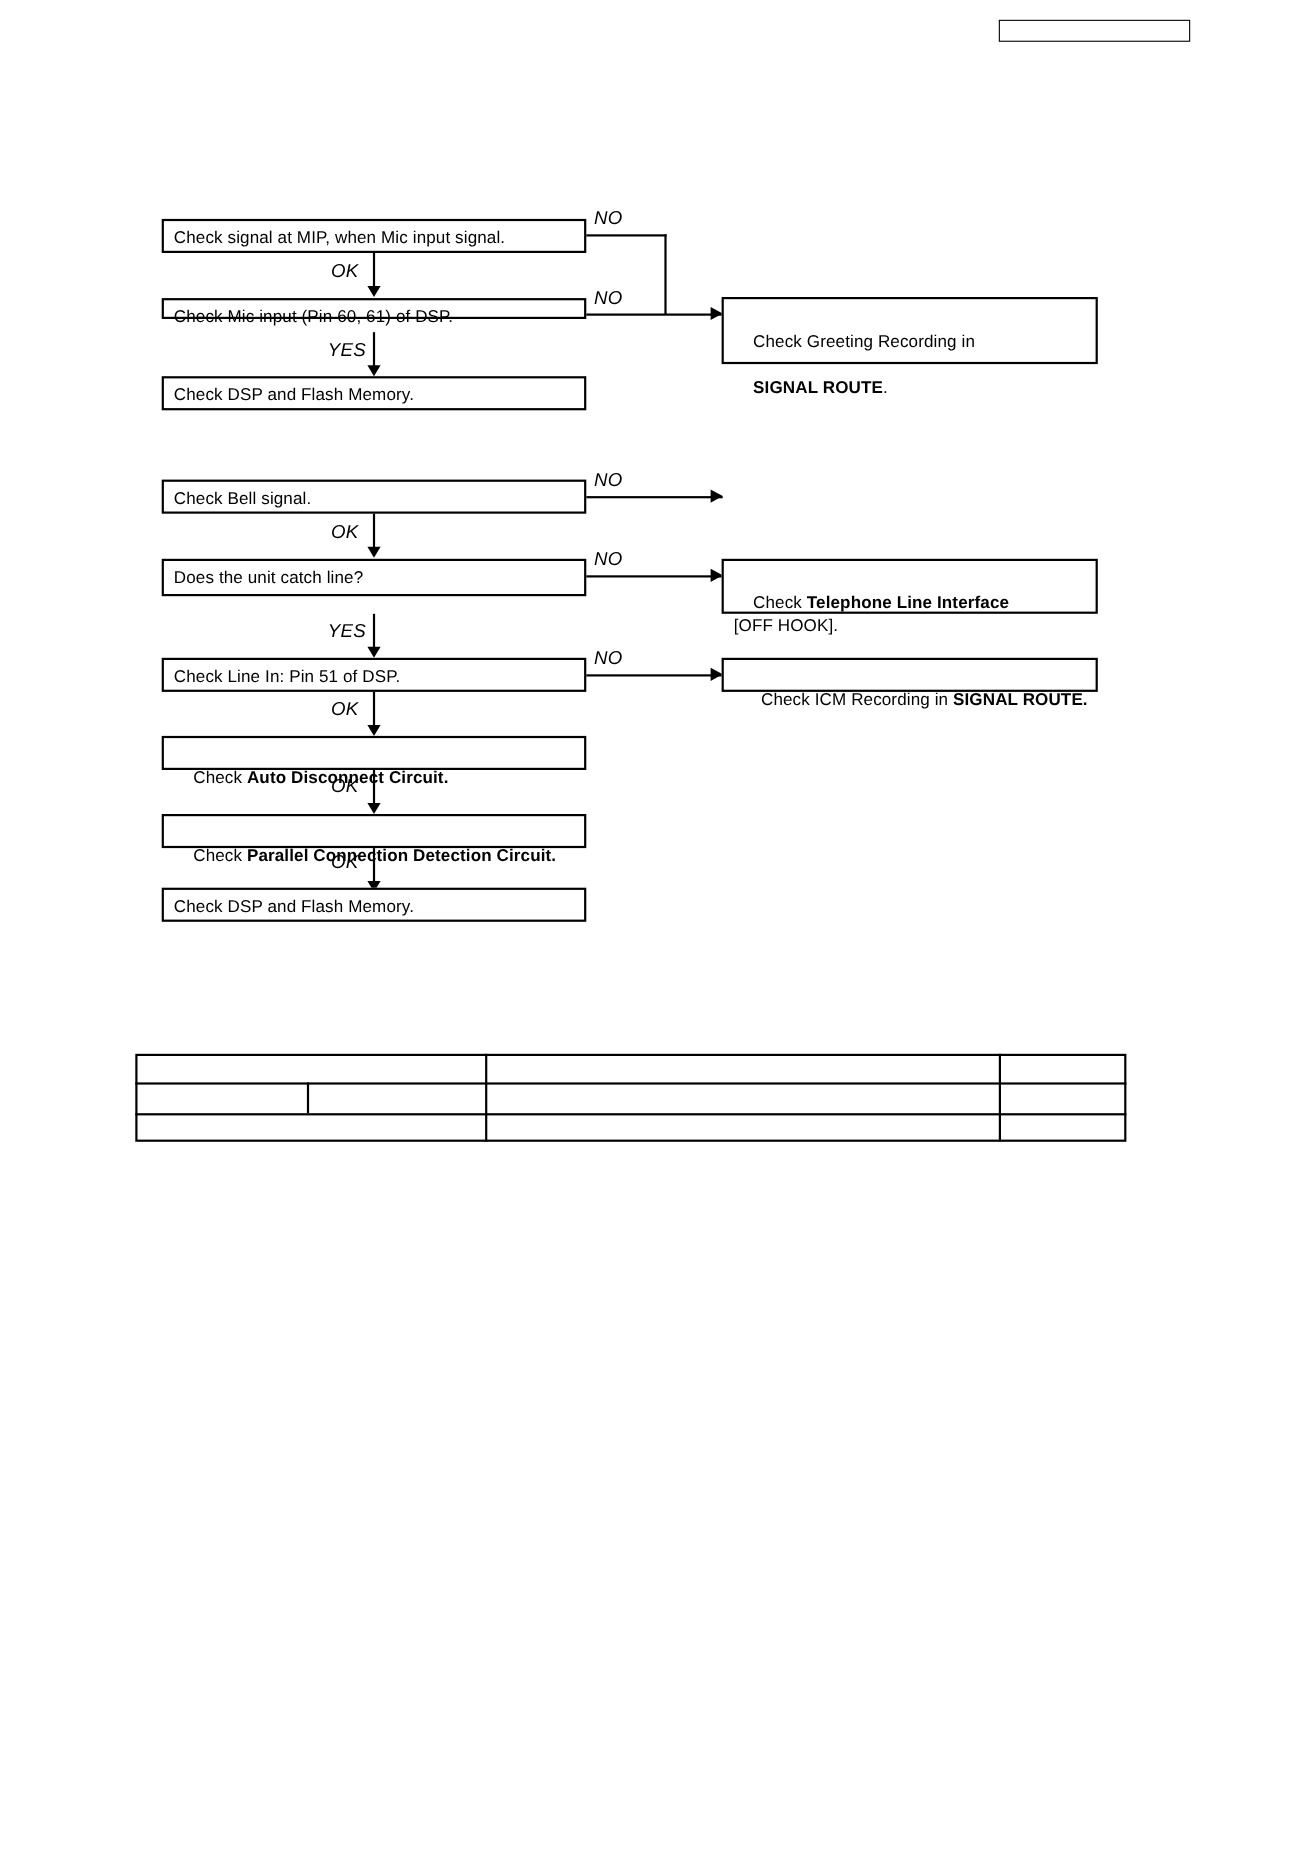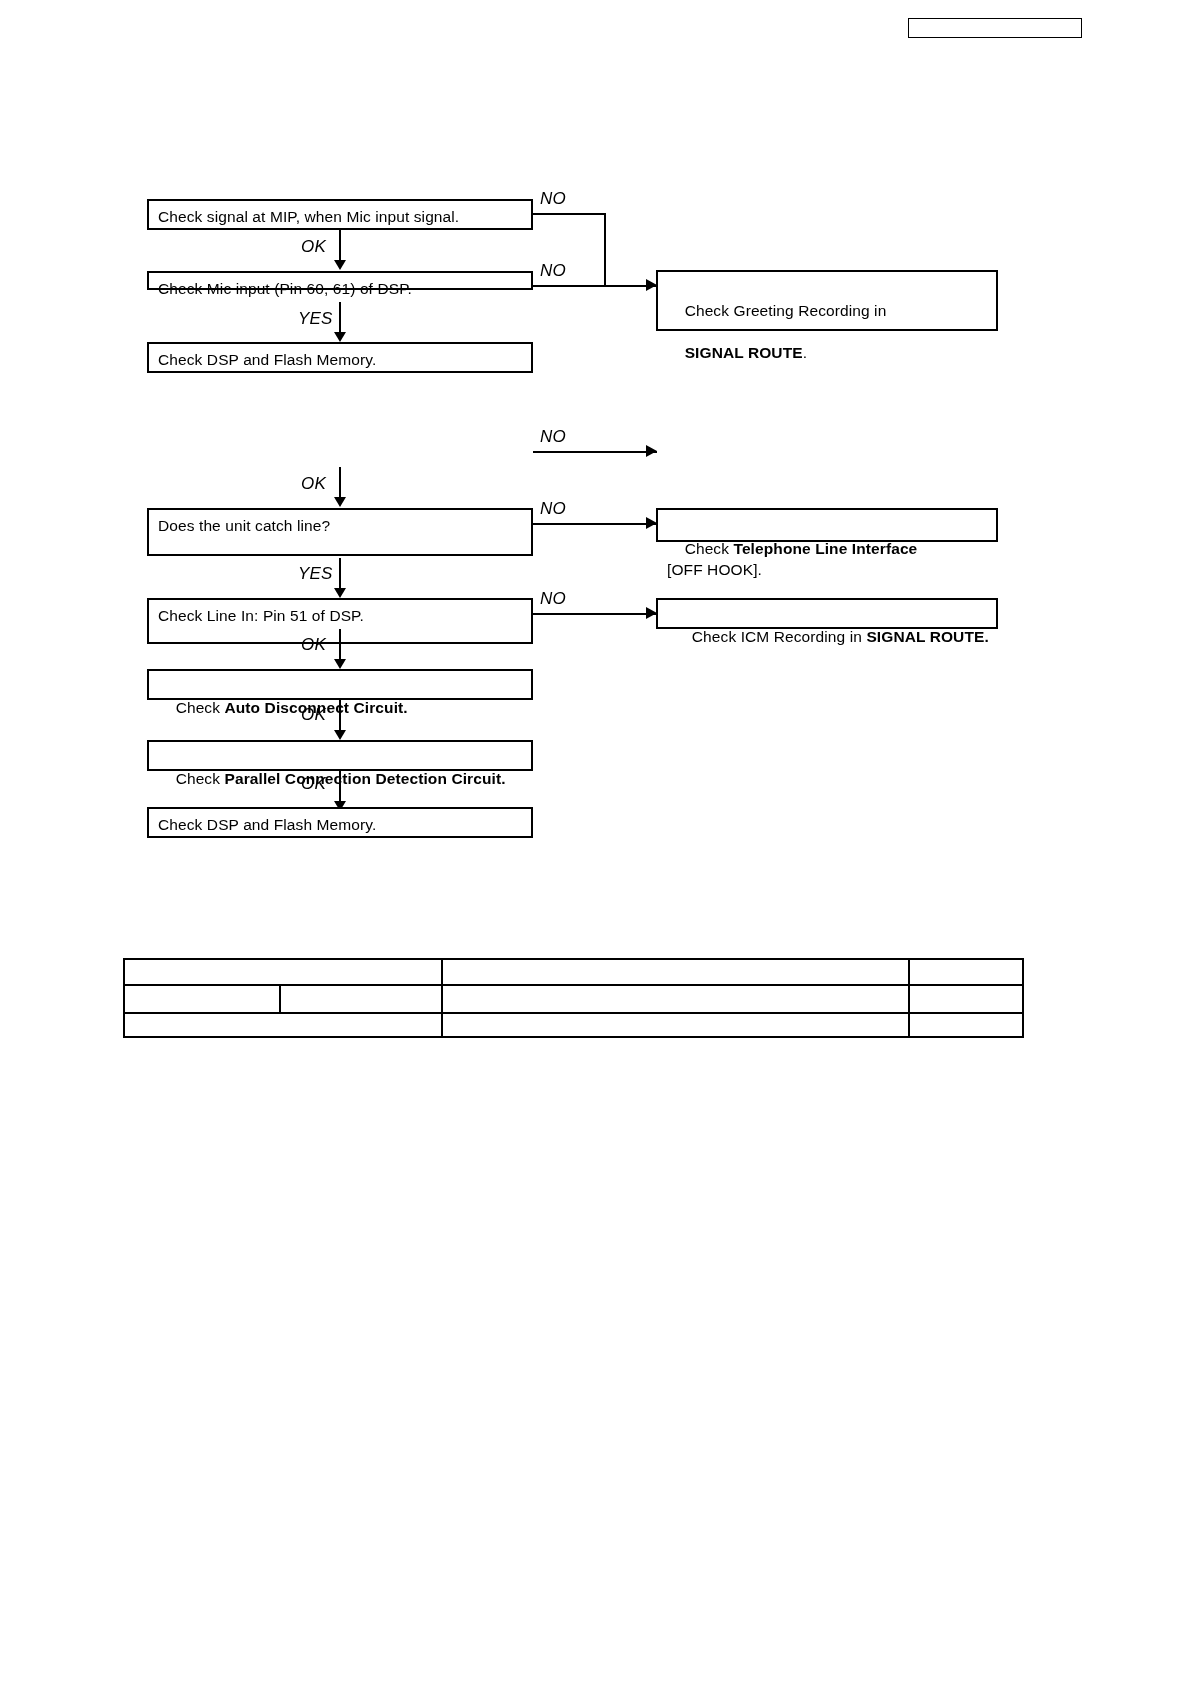--- a/index.html
+++ b/index.html
@@ -123,40 +123,41 @@
   <div class="vline" style="left:339px; top:302px; height:32px;"></div>
   <div class="arrow-down" style="left:334px; top:332px;"></div>
 
   <div class="fbox" style="left:147px; top:342px; width:386px; height:31px;">Check DSP and Flash Memory.</div>
 
   <div class="fbox tall" style="left:656px; top:270px; width:342px; height:61px;">
     <span>Check Greeting Recording in</span><br>
     <span class="b">SIGNAL ROUTE</span><span>.</span>
   </div>
 
+  <div class="fbox" style="left:147px; top:436px; width:386px; height:31px;">Check Bell signal.</div>
 
   <div class="lbl" style="left:540px; top:428px;">NO</div>
   <div class="hline" style="left:533px; top:451px; width:124px;"></div>
   <div class="arrow-right" style="left:646px; top:445px;"></div>
 
   <div class="lbl" style="left:301px; top:475px;">OK</div>
   <div class="vline" style="left:339px; top:467px; height:32px;"></div>
   <div class="arrow-down" style="left:334px; top:497px;"></div>
 
-  <div class="fbox" style="left:147px; top:508px; width:386px; height:48px;">Does the unit catch line?</div>
+  <div class="fbox" style="left:147px; top:508px; width:386px; height:34px;">Does the unit catch line?</div>
 
   <div class="lbl" style="left:540px; top:500px;">NO</div>
   <div class="hline" style="left:533px; top:523px; width:124px;"></div>
   <div class="arrow-right" style="left:646px; top:517px;"></div>
 
   <div class="lbl" style="left:298px; top:565px;">YES</div>
   <div class="vline" style="left:339px; top:558px; height:32px;"></div>
   <div class="arrow-down" style="left:334px; top:588px;"></div>
 
-  <div class="fbox" style="left:147px; top:598px; width:386px; height:46px;">Check Line In: Pin 51 of DSP.</div>
+  <div class="fbox" style="left:147px; top:598px; width:386px; height:31px;">Check Line In: Pin 51 of DSP.</div>
 
   <div class="lbl" style="left:540px; top:590px;">NO</div>
   <div class="hline" style="left:533px; top:613px; width:124px;"></div>
   <div class="arrow-right" style="left:646px; top:607px;"></div>
 
   <div class="lbl" style="left:301px; top:636px;">OK</div>
   <div class="vline" style="left:339px; top:629px; height:32px;"></div>
   <div class="arrow-down" style="left:334px; top:659px;"></div>
 
   <div class="fbox" style="left:147px; top:669px; width:386px; height:31px;">
@@ -171,21 +172,21 @@
     <span>Check </span><span class="b">Parallel Connection Detection Circuit.</span>
   </div>
 
   <div class="lbl" style="left:301px; top:775px;">OK</div>
   <div class="vline" style="left:339px; top:771px; height:32px;"></div>
   <div class="arrow-down" style="left:334px; top:801px;"></div>
 
   <div class="fbox" style="left:147px; top:807px; width:386px; height:31px;">Check DSP and Flash Memory.</div>
 
 
-  <div class="fbox tall" style="left:656px; top:508px; width:342px; height:34px;">
+  <div class="fbox tall" style="left:656px; top:508px; width:342px; height:50px;">
     <span>Check </span><span class="b">Telephone Line Interface</span><span>
 [OFF HOOK].</span>
   </div>
 
   <div class="fbox" style="left:656px; top:598px; width:342px; height:31px;text-align:center;">
     <span>Check ICM Recording in </span><span class="b">SIGNAL ROUTE.</span>
   </div>
 
   <div class="tbl" style="left:123px; top:958px; width:901px; height:80px;">
   </div>

